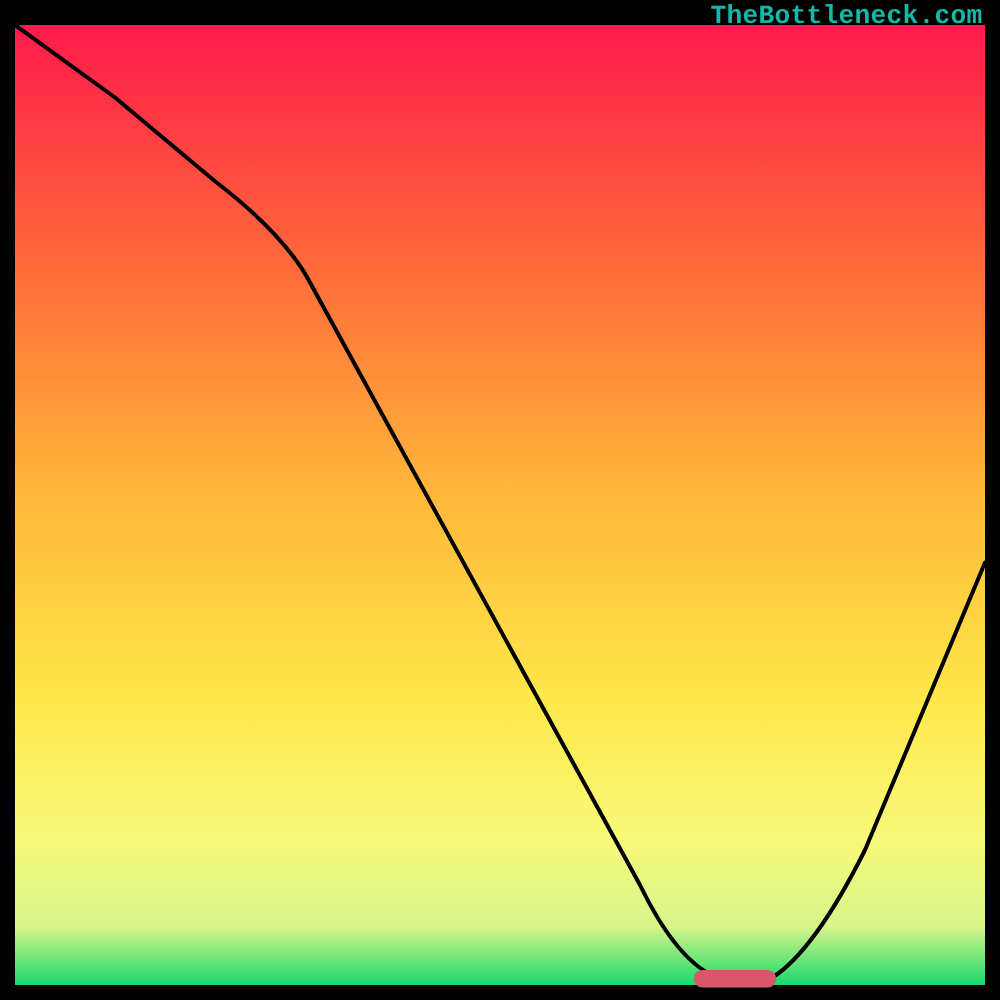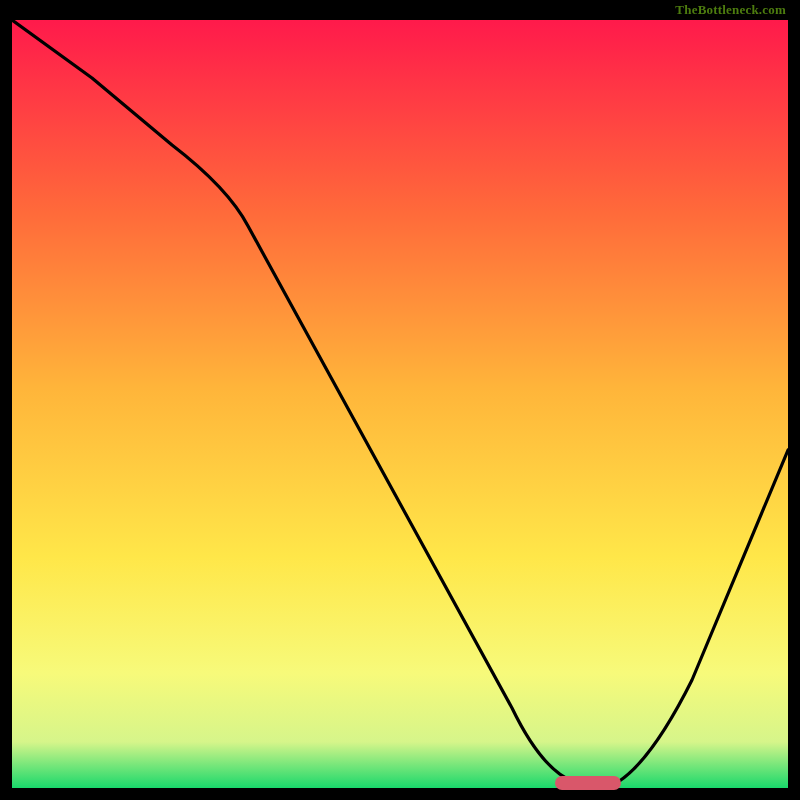--- a/index.html
+++ b/index.html
@@ -22,24 +22,24 @@
     position: absolute;
     left: 0;
     top: 0;
     width: 776px;
     height: 768px;
   }
   .watermark {
     position: absolute;
     top: 2px;
     right: 14px;
-    font-family: Liberation Serif, serif;
-    font-size: 13px;
+    font-family: Liberation Mono, monospace;
+    font-size: 21px;
     font-weight: 600;
-    color: #4d7c0f;
+    color: #14b8a6;
     letter-spacing: 0.2px;
   }
   .marker {
     position: absolute;
     height: 14px;
     border-radius: 7px;
     background: #d9576a;
   }
 </style>
 </head>

